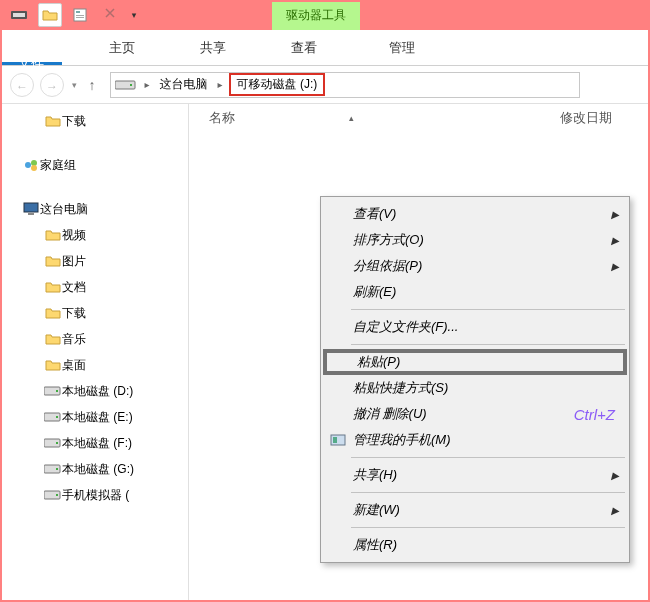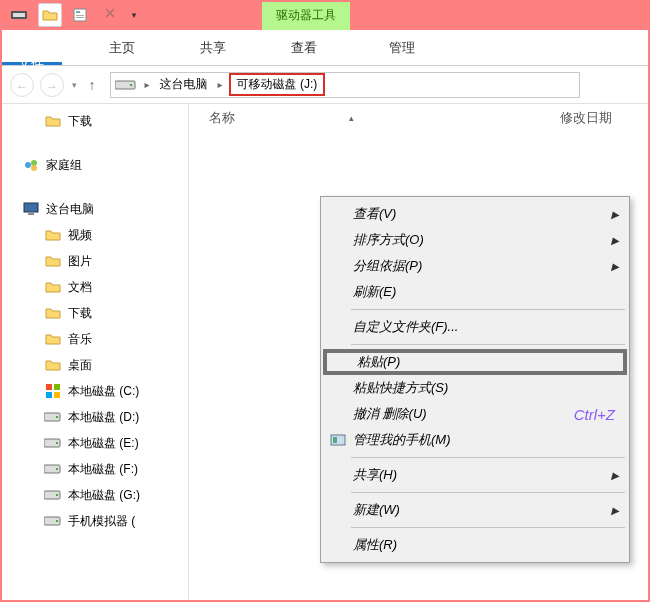--- a/index.html
+++ b/index.html
@@ -34,21 +34,21 @@
     align-items: center;
     justify-content: center;
     border-radius: 2px;
   }
   .titlebar .folder-icon-bg {
     background: #fff;
     border: 1px solid #d0d0d0;
   }
   .ctx-tab {
     position: absolute;
-    left: 262px;
+    left: 272px;
     top: 0;
     height: 30px;
     padding: 0 14px;
     background: #b5f78e;
     color: #2a6e00;
     display: flex;
     align-items: center;
     font-size: 12px;
   }
   
@@ -135,21 +135,21 @@
   .sidebar {
     width: 188px;
     padding-top: 4px;
     overflow: hidden;
   }
   .tree-item {
     display: flex;
     align-items: center;
     height: 26px;
     padding-left: 22px;
-    gap: 6px;
+    gap: 0;
     cursor: default;
   }
   .tree-item.child { padding-left: 44px; }
   .tree-icon { width: 18px; height: 18px; display:flex; align-items:center; justify-content:center;}
   .tree-gap { height: 18px; }
   .content {
     flex: 1;
     border-left: 1px solid #e0e0e0;
     position: relative;
   }
@@ -372,31 +372,20 @@
         <div class="tree-item child">
           <span class="tree-icon">
             <svg width="16" height="12" viewBox="0 0 16 12">
               <path d="M1 2h5l1 2h8v7H1z" fill="#fdd870" stroke="#caa13a"></path>
             </svg>
           </span>
           <span>桌面</span>
         </div>
         <div class="tree-item child">
           <span class="tree-icon">
-            <svg width="16" height="16" viewBox="0 0 16 16">
-              <rect x="1" y="1" width="6" height="6" fill="#f25022"></rect>
-              <rect x="9" y="1" width="6" height="6" fill="#7fba00"></rect>
-              <rect x="1" y="9" width="6" height="6" fill="#00a4ef"></rect>
-              <rect x="9" y="9" width="6" height="6" fill="#ffb900"></rect>
-            </svg>
-          </span>
-          <span>本地磁盘 (C:)</span>
-        </div>
-        <div class="tree-item child">
-          <span class="tree-icon">
             <svg width="18" height="12" viewBox="0 0 18 12">
               <rect x="0" y="2" width="16" height="8" rx="1" fill="#ddd" stroke="#777"></rect>
               <rect x="12" y="5" width="2" height="2" fill="#4a4"></rect>
             </svg>
           </span>
           <span>本地磁盘 (D:)</span>
         </div>
         <div class="tree-item child">
           <span class="tree-icon">
             <svg width="18" height="12" viewBox="0 0 18 12">

